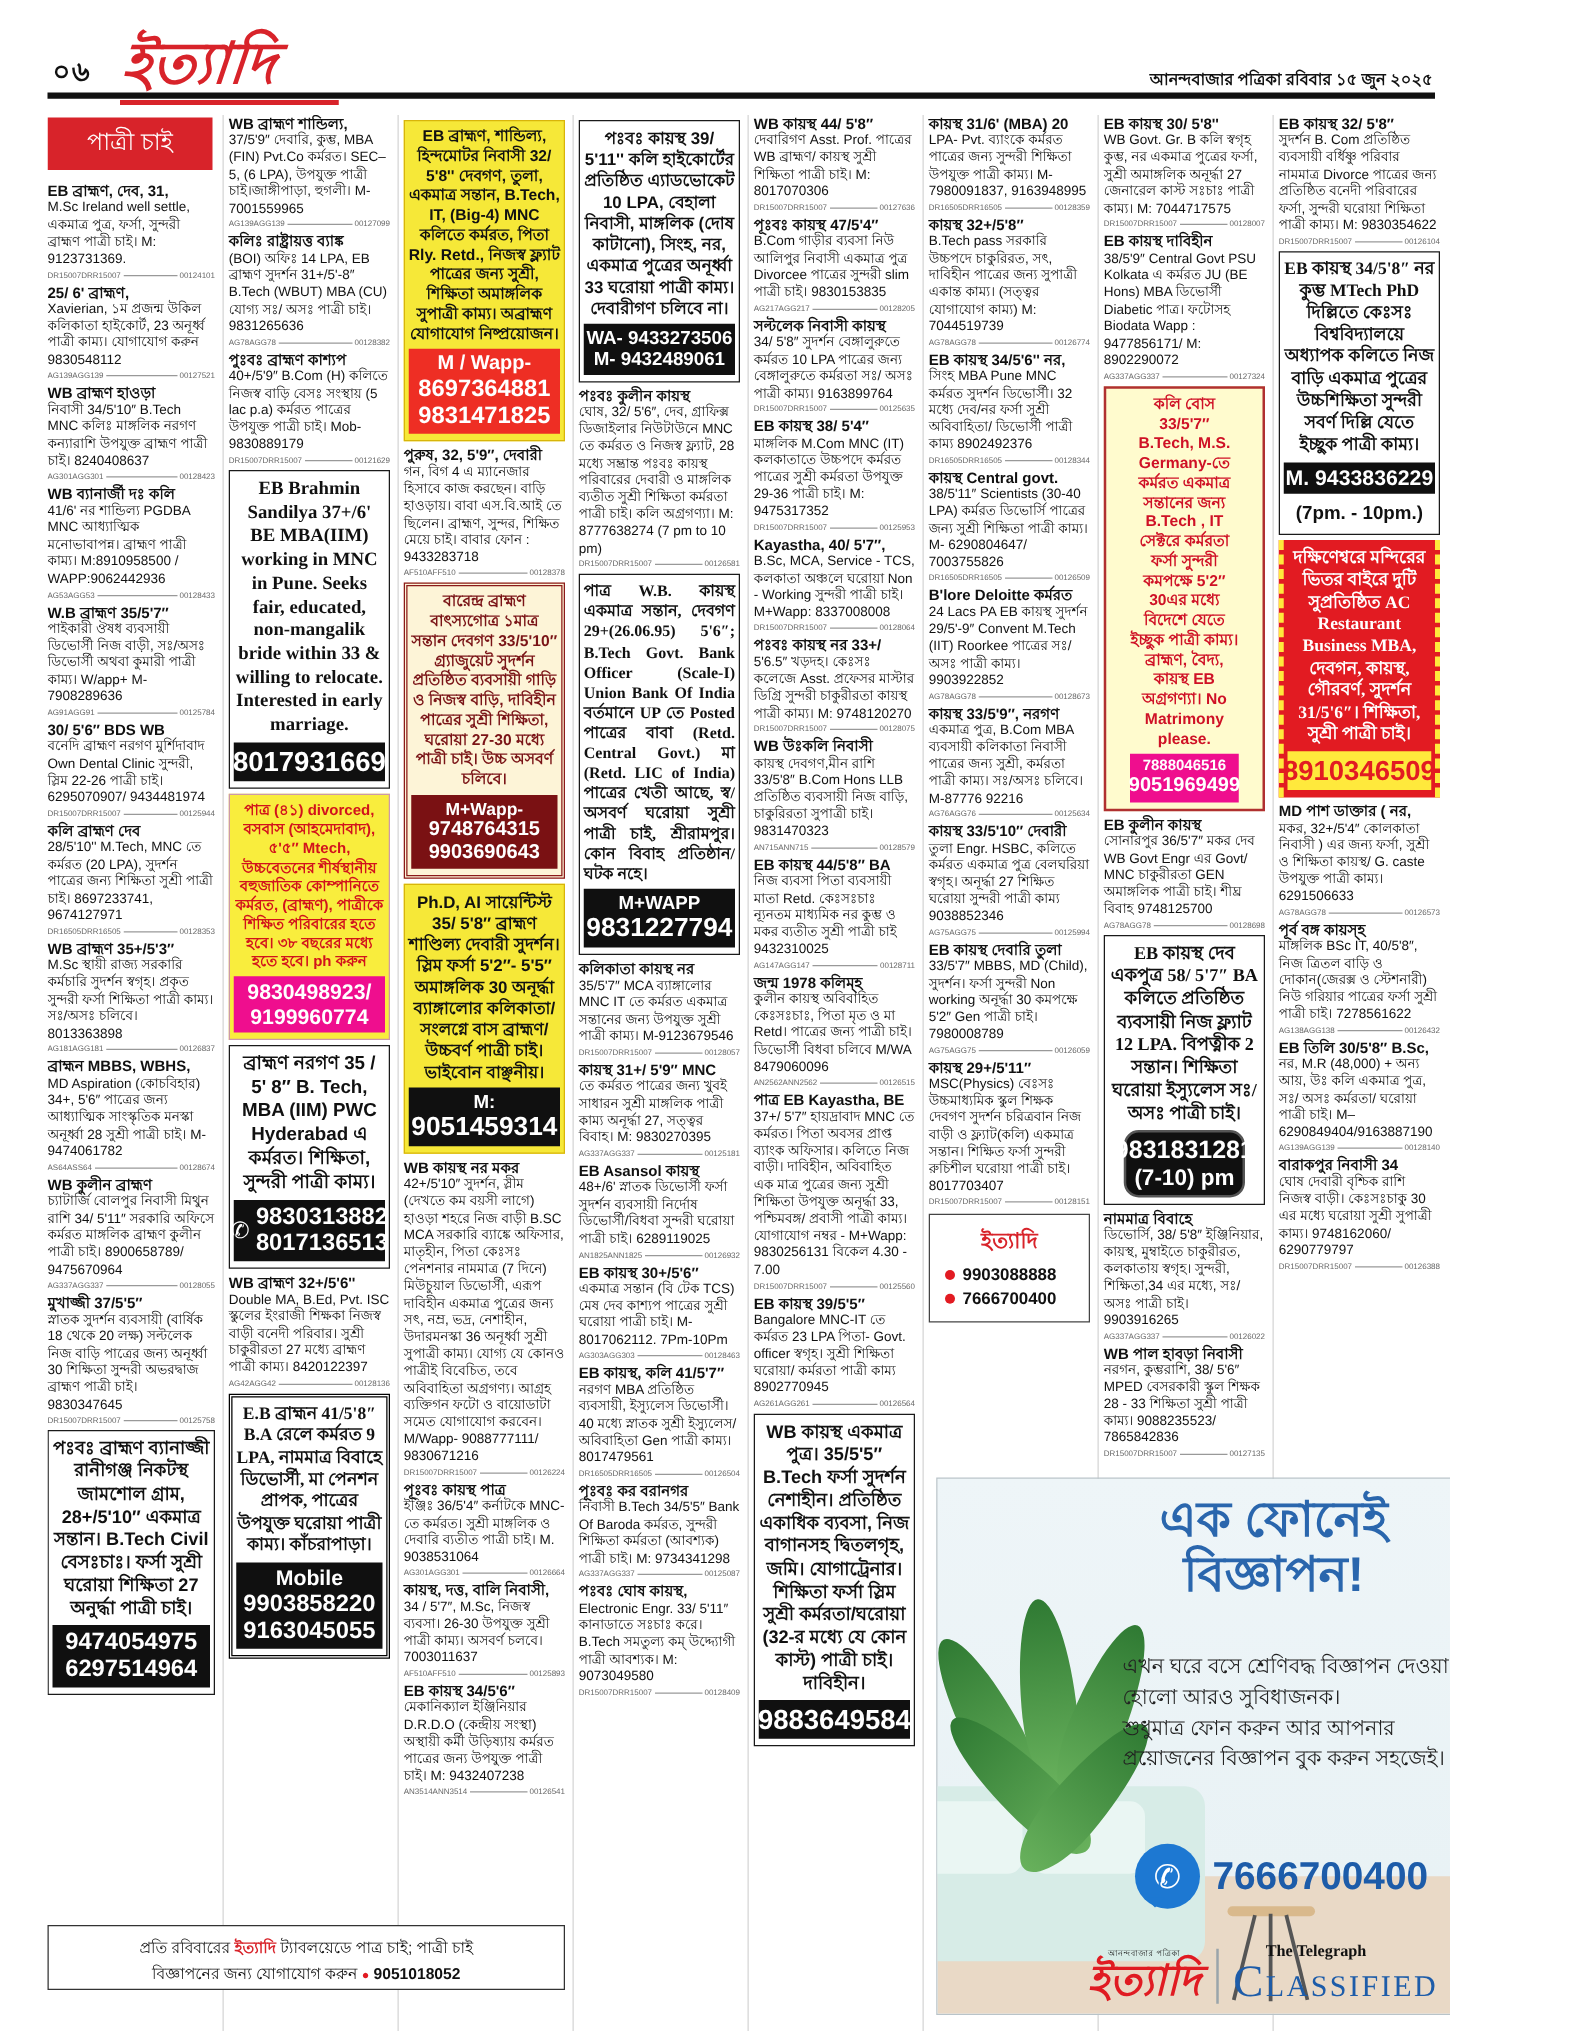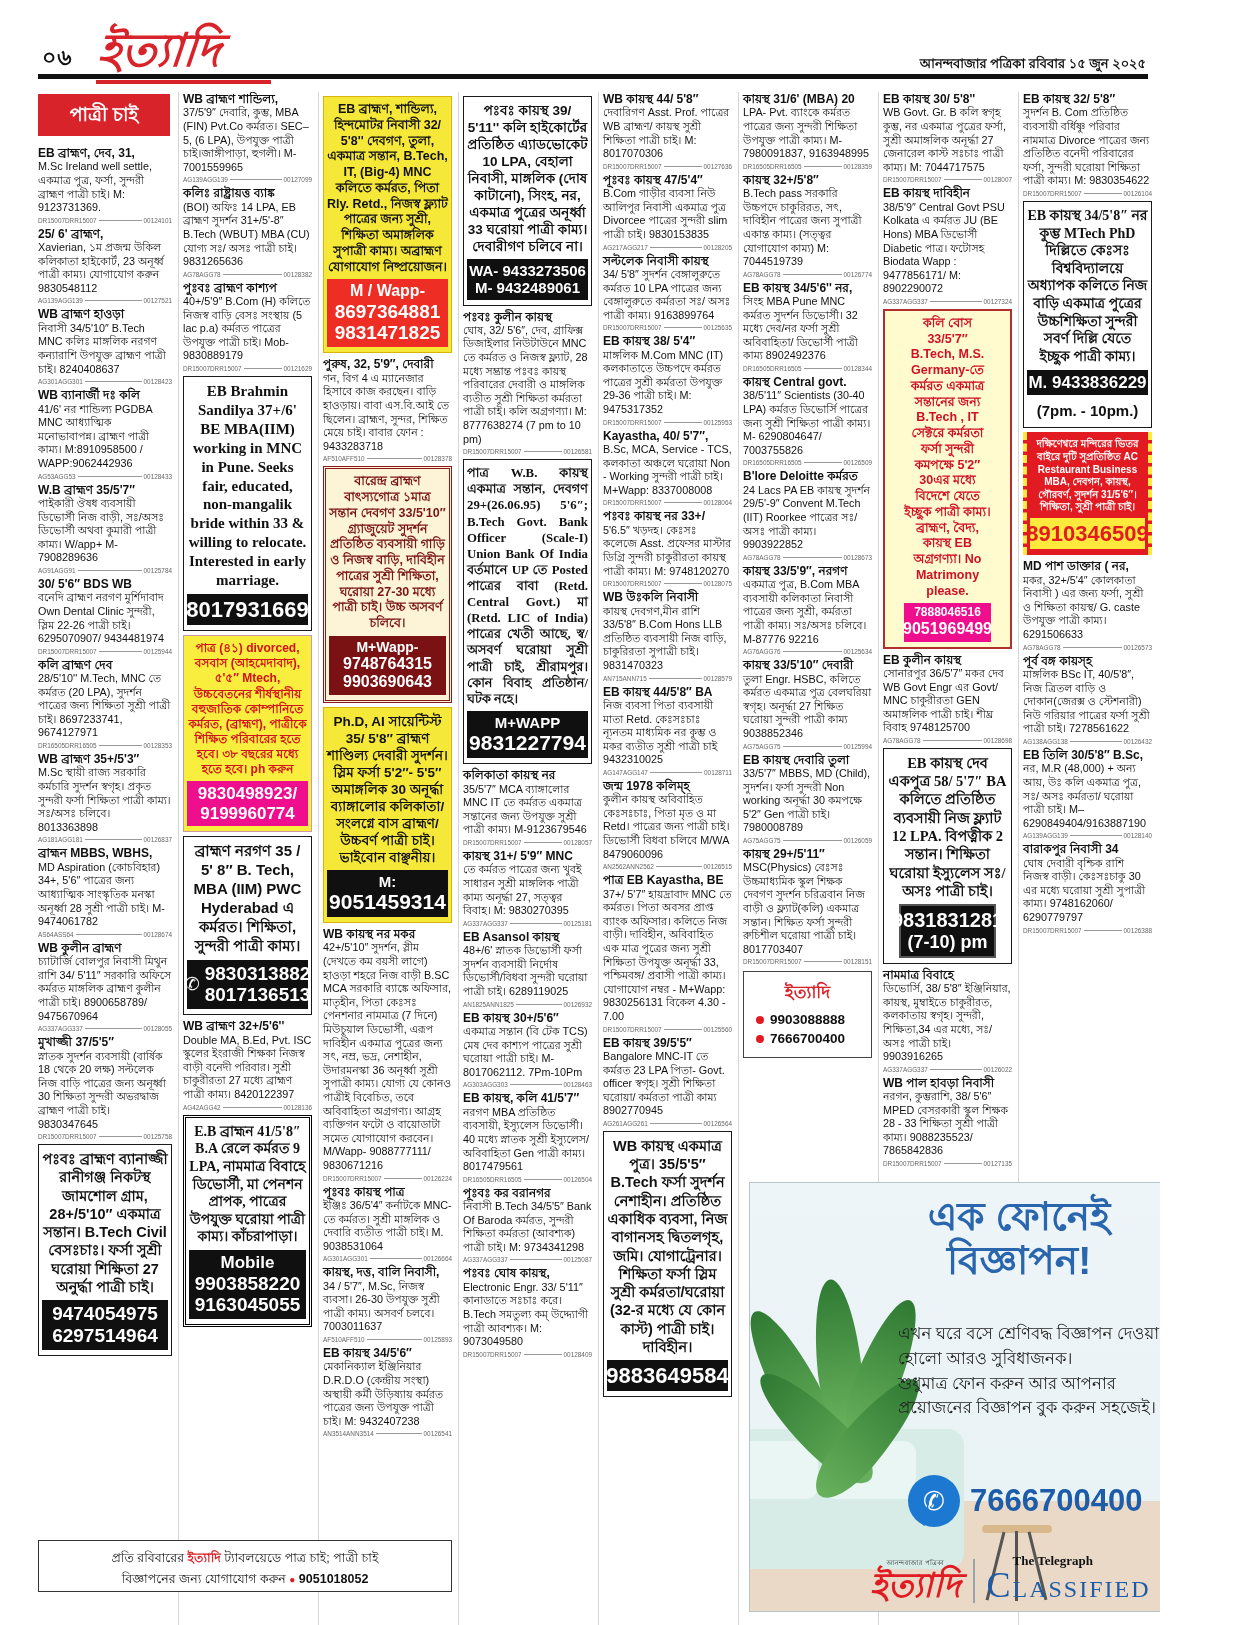--- a/index.html
+++ b/index.html
@@ -15,21 +15,21 @@
   
   #cols{position:absolute;left:38px;top:92px;display:flex;gap:6px;}
   .col{flex:0 0 134px;width:134px;height:1536px;overflow:hidden;box-sizing:border-box;}
   .col + .col{border-left:0.5px solid #d5d5d5;padding-left:4px;}
   .ad{margin-bottom:1px;}
   .ad .t{display:block;font-weight:700;font-size:12px;line-height:1.2;}
   .ad .b{display:block;font-size:10.8px;line-height:1.26;}
   .code{display:flex;align-items:center;font-size:6.4px;color:#666;margin:2px 0 3px;}
   .code .dash{flex:1;border-top:0.8px solid #999;margin:0 2px;}
   .sectionhead{background:#d8232a;color:#fff;margin:2px 2px 10px 0;padding:9px 0;}
-  .sectionhead .b{font-size:19px !important;font-weight:700;text-align:center;}
+  .sectionhead .b{font-size:19px !important;font-weight:400;text-align:center;}
   .boxed{border:1.5px solid #1a1a1a;padding:5px 3px;text-align:center;font-weight:700;margin:4px 0;}
   .boxed .b{font-weight:700;}
   .dbl{border:3px double #000;}
   .serif .b{font-family:"Liberation Serif","DejaVu Serif",serif;}
   .justify .b{text-align:justify;}
   .yellowbright{background:#f6e838;border:1px solid #d8b50a;padding:5px 3px;text-align:center;margin:4px 0;}
   .yellowbright .b{font-weight:700;}
   .yellowbox{background:#f9ed3d;border:1px solid #c9a;padding:5px 3px;text-align:center;margin:4px 0;color:#d2121c;}
   .yellowbox .b{font-weight:700;}
   .paleyellow{background:#fffbce;border:2px solid #b03030;padding:5px 19px;text-align:center;margin:4px 0;color:#cf1126;}
@@ -40,21 +40,21 @@
           padding:6px 3px;text-align:center;margin:4px 0;}
   .redbox .b{font-weight:800;}
   .strip{display:flex;align-items:center;justify-content:center;gap:5px;text-align:center;
          font-weight:800;padding:3px 1px;margin-top:4px;line-height:1.15;}
   .strip.black{background:#101010;color:#fff;}
   .strip.red{background:#ee2e24;color:#fff;}
   .strip.magenta{background:#ef0e8e;color:#fff;}
   .strip.maroon{background:#7a1113;color:#fff;}
   .strip.yellowstrip{background:#ffe93c;color:#e21b22;}
   .strip.plain{background:transparent;color:#111;}
-  .strip.ornate{border:2px solid #555;border-radius:0;margin:4px 12px 0;}
+  .strip.ornate{border:2px solid #555;border-radius:12px;margin:4px 12px 0;}
   .pic{font-size:18px;}
   .etcbox{border:1.2px solid #444;padding:7px 4px;margin:6px 0;}
   .etc-h{color:#d8232a;font-weight:800;font-size:17px;text-align:center;margin-bottom:5px;}
   .brow{display:flex;align-items:center;gap:6px;font-weight:700;font-size:13.5px;margin:4px 0 4px 8px;text-align:center;}
   .dot{width:8px;height:8px;border-radius:50%;background:#e21b22;flex:0 0 8px;}
   
   #notice{position:absolute;left:38px;top:1540px;width:414px;height:52px;border:1.2px solid #333;
           background:#fff;text-align:center;font-size:12.5px;padding-top:7px;box-sizing:border-box;line-height:1.7;}
   #notice .brand{color:#d8232a;font-weight:800;}
   #notice .reddot{color:#e21b22;font-size:10px;}
@@ -749,21 +749,21 @@
               <div style="font-size: 17px;">M. 9433836229</div>
             </div>
           </div>
           <div class="strip plain">
             <div class="slines">
               <div style="font-size: 15px;">(7pm. - 10pm.)</div>
             </div>
           </div>
         </div>
         <div class="ad redbox">
-          <div class="b" style="font-size: 10px;">দক্ষিণেশ্বরে মন্দিরের ভিতর বাইরে দুটি সুপ্রতিষ্ঠিত AC Restaurant Business MBA, দেবগন, কায়স্থ, গৌরবর্ণ, সুদর্শন 31/5'6″। শিক্ষিতা, সুশ্রী পাত্রী চাই।</div>
+          <div class="b" style="font-size: 14px; font-family: Liberation Serif, serif;">দক্ষিণেশ্বরে মন্দিরের ভিতর বাইরে দুটি সুপ্রতিষ্ঠিত AC Restaurant Business MBA, দেবগন, কায়স্থ, গৌরবর্ণ, সুদর্শন 31/5'6″। শিক্ষিতা, সুশ্রী পাত্রী চাই।</div>
           <div class="strip yellowstrip">
             <div class="slines">
               <div style="font-size: 22px;">8910346509</div>
             </div>
           </div>
         </div>
         <div class="ad plain">
           <div class="t">MD পাশ ডাক্তার ( নর,</div>
           <div class="b">মকর, 32+/5'4″ কোলকাতা নিবাসী ) এর জন্য ফর্সা, সুশ্রী ও শিক্ষিতা কায়স্থ/ G. caste উপযুক্ত পাত্রী কাম্য। 6291506633</div>
           <div class="code">

